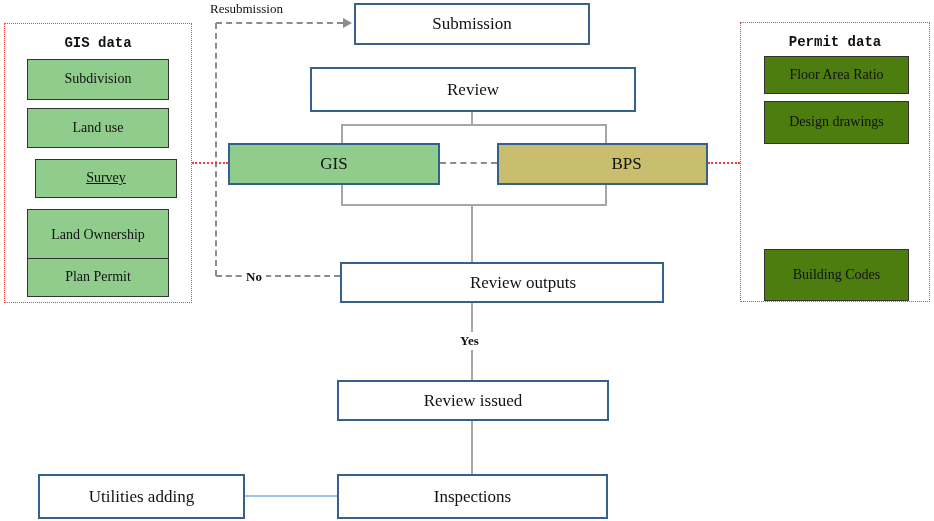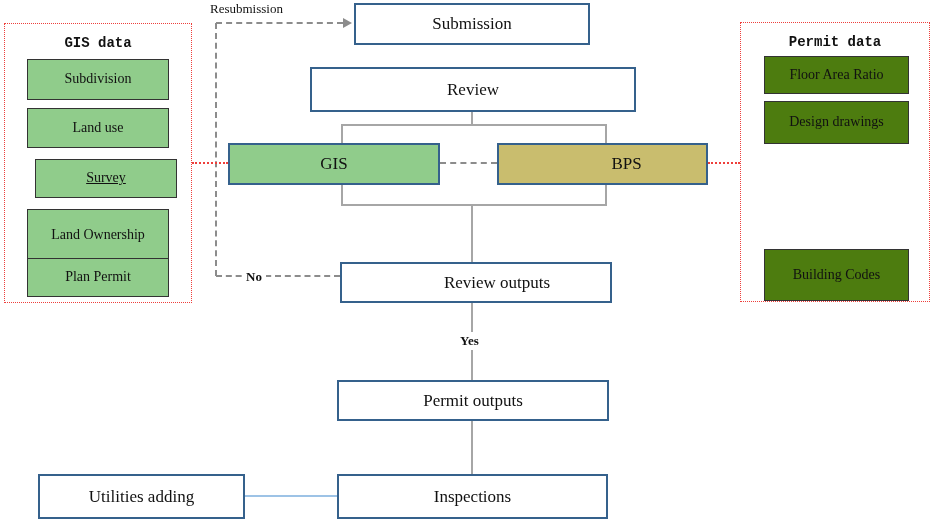--- a/index.html
+++ b/index.html
@@ -83,22 +83,22 @@
     <div class="panel-title">Permit data</div>
     <div class="sbox olive" style="left:23px;top:33px;width:145px;height:38px;">Floor Area Ratio</div>
     <div class="sbox olive" style="left:23px;top:78px;width:145px;height:43px;">Design drawings</div>
     <div class="sbox olive" style="left:23px;top:226px;width:145px;height:52px;">Building Codes</div>
   </div>
 
   <div class="fbox" style="left:354px;top:3px;width:236px;height:42px;">Submission</div>
   <div class="fbox" style="left:310px;top:67px;width:326px;height:45px;">Review</div>
   <div class="fbox green" style="left:228px;top:143px;width:212px;height:42px;">GIS</div>
   <div class="fbox olive" style="left:497px;top:143px;width:211px;height:42px;padding-left:48px;">BPS</div>
-  <div class="fbox" style="left:340px;top:262px;width:272px;height:41px;padding-left:42px;">Review outputs</div>
-  <div class="fbox" style="left:337px;top:380px;width:272px;height:41px;">Permit outputs</div>
+  <div class="fbox" style="left:340px;top:262px;width:324px;height:41px;padding-left:42px;">Review outputs</div>
+  <div class="fbox" style="left:337px;top:380px;width:272px;height:41px;">Review issued</div>
   <div class="fbox" style="left:337px;top:474px;width:271px;height:45px;">Inspections</div>
   <div class="fbox" style="left:38px;top:474px;width:207px;height:45px;">Utilities adding</div>
 
   <div class="freelabel" style="left:210px;top:1px;">Resubmission</div>
   <div class="freelabel decision" style="left:242px;top:268px;">No</div>
   <div class="freelabel decision" style="left:456px;top:332px;">Yes</div>
 
 </div>
 
 </body></html>

